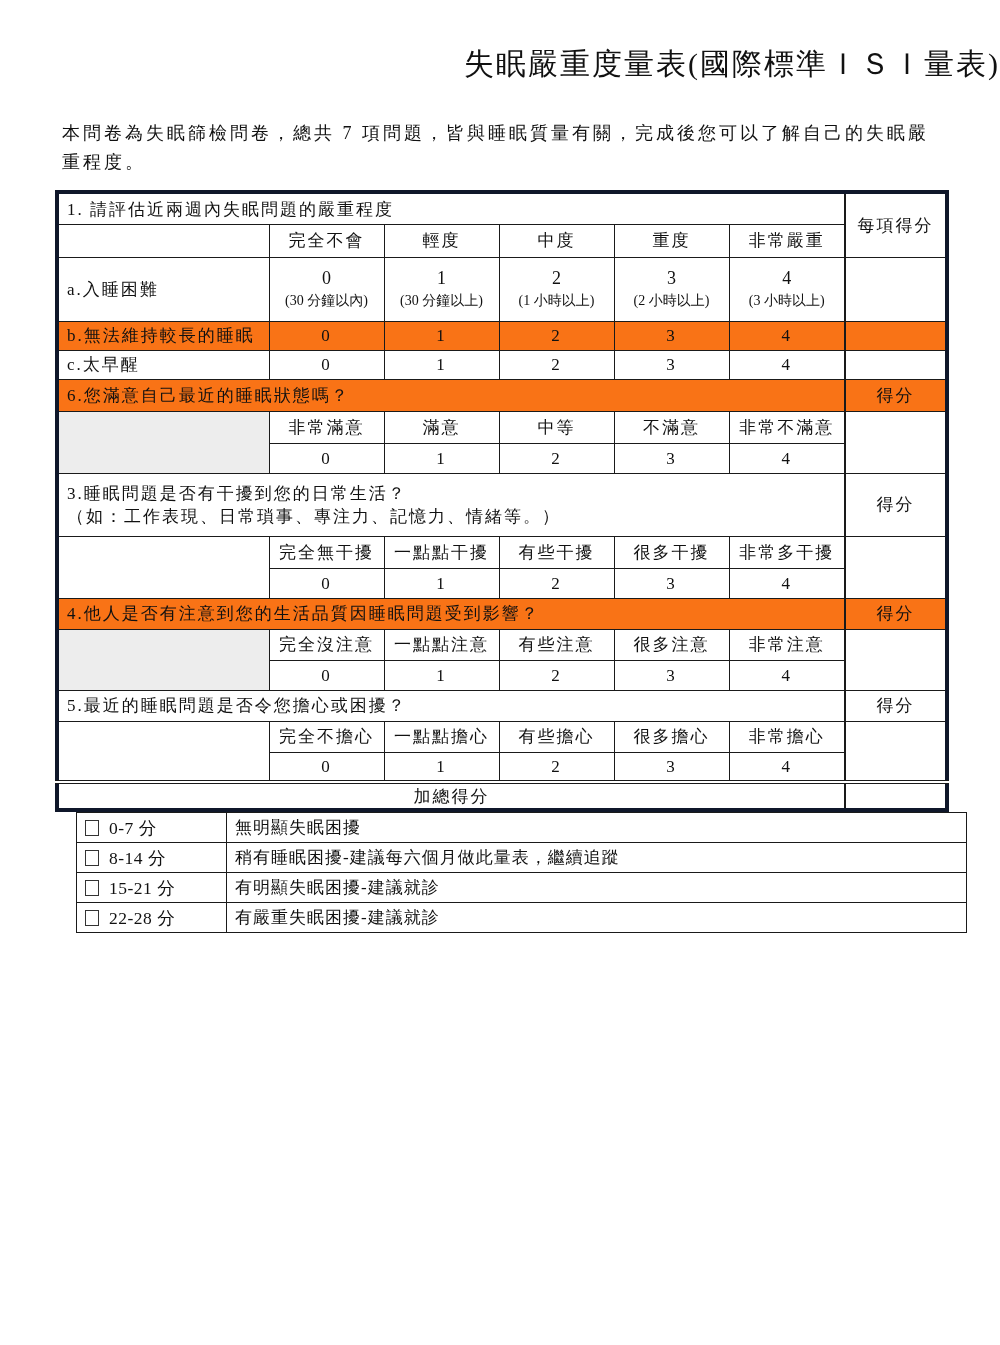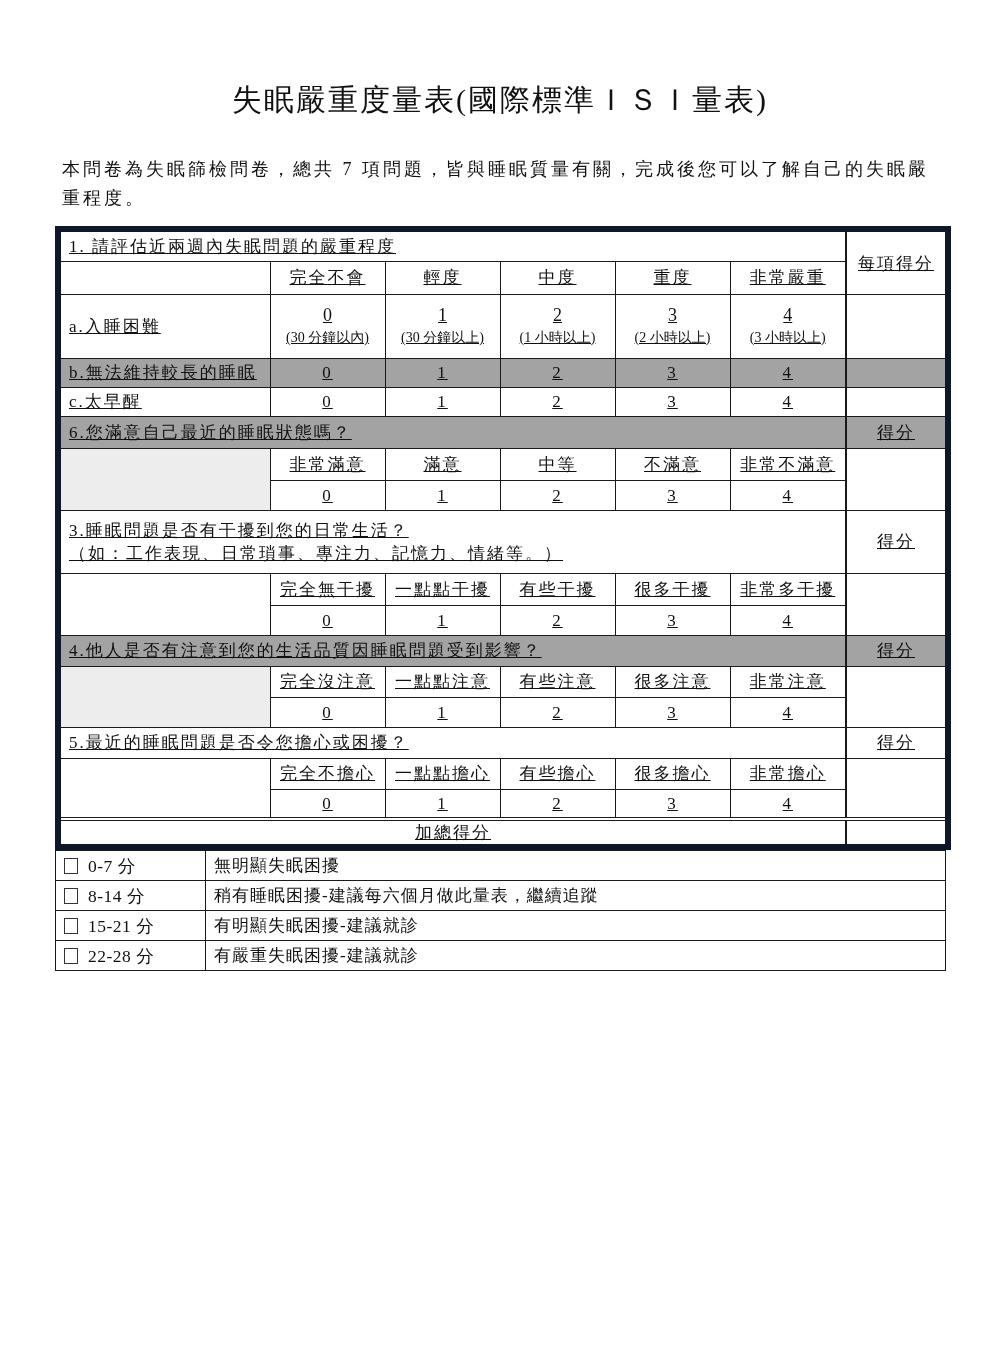--- a/index.html
+++ b/index.html
@@ -5,56 +5,55 @@
   * { box-sizing: border-box; }
   html, body { margin: 0; padding: 0; }
   body {
     width: 1000px; height: 1345px; background: #ffffff;
     font-family: "Liberation Serif", "DejaVu Serif", serif;
     color: #111111;
   }
   .page { position: relative; width: 1000px; height: 1345px; overflow: hidden; }
 
   .title {
-    text-align: center; font-size: 30px; letter-spacing: 2px;
-    padding-top: 44px; font-weight: 400; margin-top: 36px;
+    text-align: right; font-size: 30px; letter-spacing: 2px;
+    padding-top: 44px; font-weight: 400;
   }
   .intro {
     margin: 34px 58px 0 62px; font-size: 18px;
     line-height: 1.62; letter-spacing: 3px;
   }
 
   table { border-collapse: collapse; table-layout: fixed; }
   .main-table {
     width: 890px; margin: 13px 0 0 55px;
-    border: 6px solid #0f172a;
-    text-decoration: underline;
+    border: 4px solid #0f172a;
   }
   .main-table td {
     border: 1px solid #1a1a1a; text-align: center;
     font-size: 17px; padding: 0; letter-spacing: 2px;
     vertical-align: middle;
   }
   .q-cell { text-align: left !important; padding: 2px 6px 2px 8px !important; }
   .score-col { border-left: 2px solid #1a1a1a !important; letter-spacing: 3px; }
   .num { font-size: 18px; letter-spacing: 0; line-height: 1.25; }
   .note { font-size: 14px; letter-spacing: 0; white-space: nowrap; line-height: 1.55; }
-  tr.shade > td { background: #a3a3a3; }
+  tr.shade > td { background: #f97316; }
   td.shade { background: #ededed; }
   .total-row td { border-top: 4px double #1a1a1a !important; }
   .h32 { height: 32px; } .h33 { height: 33px; } .h64 { height: 64px; }
   .h28 { height: 29px; } .h30 { height: 30px; } .h31 { height: 31px; }
   .h63 { height: 63px; } .h34 { height: 28px; }
   .q3-hint { letter-spacing: 2px; }
 
   .criteria-heading {
     margin: 38px 0 7px 62px; font-size: 18px; letter-spacing: 2px;
   }
   .criteria-table {
-    width: 890px; margin-left: 55px; border: 1.5px solid #1a1a1a;
+    width: 890px; margin-left: 76px; border: 1.5px solid #1a1a1a;
   }
   .criteria-table td {
     border: 1px solid #1a1a1a; font-size: 17px; letter-spacing: 1px;
     height: 30px; padding: 2px 6px 2px 8px; vertical-align: middle;
   }
   .checkbox {
     display: inline-block; width: 14px; height: 16px;
     border: 1.5px solid #333; vertical-align: -2px; margin-right: 10px;
     background: #fff;
   }

